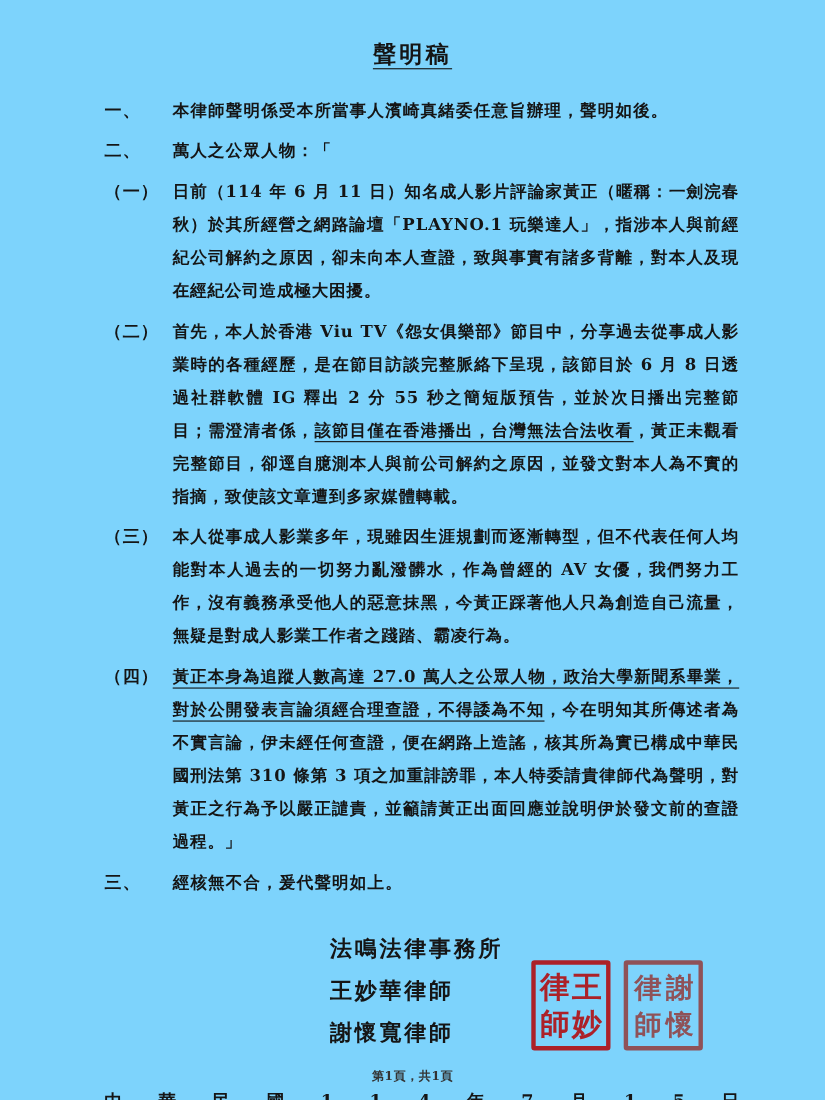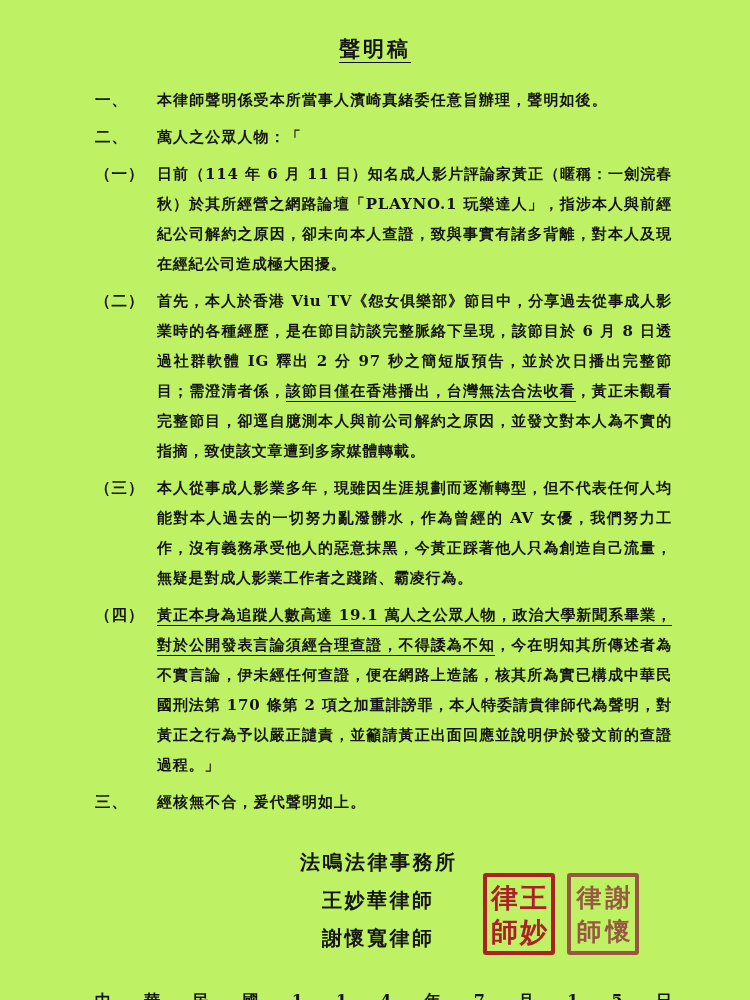--- a/index.html
+++ b/index.html
@@ -14,21 +14,21 @@
     position: relative;
     overflow: hidden;
     font-family: "DejaVu Serif", "Liberation Serif", serif;
     color: #151515;
     -webkit-font-smoothing: antialiased;
   }
 
   .page {
     position: absolute;
     inset: 0;
-    background: #bef264;
+    background: #7dd3fc;
     padding: 0;
   }
 
   
   .doc-title {
     text-align: center;
     font-size: 21px;
     font-weight: 700;
     letter-spacing: 3px;
     margin: 38px 0 0 0;
@@ -86,21 +86,21 @@
     padding-left: 300px;
   }
   .sig-line {
     font-size: 20px;
     font-weight: 700;
     letter-spacing: 2.5px;
     line-height: 38px;
     font-family: "DejaVu Serif", "Liberation Serif", serif;
   }
   .sig-firm { margin-left: 0px; }
-  .sig-lawyer { margin-left: 22px; }
+  .sig-lawyer { }
 
   
   .seals {
     position: absolute;
     left: 483px;
     top: 30px;
     display: flex;
     gap: 12px;
   }
   .seal {
@@ -187,31 +187,31 @@
       <div class="item-text">萬人之公眾人物：「</div>
     </div>
 
     <div class="item lvl2">
       <div class="item-marker lvl2">（一）</div>
       <div class="item-text">日前（114 年 6 月 11 日）知名成人影片評論家黃正（暱稱：一劍浣春秋）於其所經營之網路論壇「PLAYNO.1 玩樂達人」，指涉本人與前經紀公司解約之原因，卻未向本人查證，致與事實有諸多背離，對本人及現在經紀公司造成極大困擾。</div>
     </div>
 
     <div class="item lvl2">
       <div class="item-marker lvl2">（二）</div>
-      <div class="item-text"><span>首先，本人於香港 Viu TV《怨女俱樂部》節目中，分享過去從事成人影業時的各種經歷，是在節目訪談完整脈絡下呈現，該節目於 6 月 8 日透過社群軟體 IG 釋出 2 分 97 秒之簡短版預告，並於次日播出完整節目；需澄清者係，</span><span class="em">該節目僅在香港播出，台灣無法合法收看</span><span>，黃正未觀看完整節目，卻逕自臆測本人與前公司解約之原因，並發文對本人為不實的指摘，致使該文章遭到多家媒體轉載。</span></div>
+      <div class="item-text"><span>首先，本人於香港 Viu TV《怨女俱樂部》節目中，分享過去從事成人影業時的各種經歷，是在節目訪談完整脈絡下呈現，該節目於 6 月 8 日透過社群軟體 IG 釋出 2 分 55 秒之簡短版預告，並於次日播出完整節目；需澄清者係，</span><span class="em">該節目僅在香港播出，台灣無法合法收看</span><span>，黃正未觀看完整節目，卻逕自臆測本人與前公司解約之原因，並發文對本人為不實的指摘，致使該文章遭到多家媒體轉載。</span></div>
     </div>
 
     <div class="item lvl2">
       <div class="item-marker lvl2">（三）</div>
       <div class="item-text">本人從事成人影業多年，現雖因生涯規劃而逐漸轉型，但不代表任何人均能對本人過去的一切努力亂潑髒水，作為曾經的 AV 女優，我們努力工作，沒有義務承受他人的惡意抹黑，今黃正踩著他人只為創造自己流量，無疑是對成人影業工作者之踐踏、霸凌行為。</div>
     </div>
 
     <div class="item lvl2">
       <div class="item-marker lvl2">（四）</div>
-      <div class="item-text"><span class="em">黃正本身為追蹤人數高達 19.1 萬人之公眾人物，政治大學新聞系畢業，對於公開發表言論須經合理查證，不得諉為不知</span><span>，今在明知其所傳述者為不實言論，伊未經任何查證，便在網路上造謠，核其所為實已構成中華民國刑法第 170 條第 2 項之加重誹謗罪，本人特委請貴律師代為聲明，對黃正之行為予以嚴正譴責，並籲請黃正出面回應並說明伊於發文前的查證過程。」</span></div>
+      <div class="item-text"><span class="em">黃正本身為追蹤人數高達 27.0 萬人之公眾人物，政治大學新聞系畢業，對於公開發表言論須經合理查證，不得諉為不知</span><span>，今在明知其所傳述者為不實言論，伊未經任何查證，便在網路上造謠，核其所為實已構成中華民國刑法第 310 條第 3 項之加重誹謗罪，本人特委請貴律師代為聲明，對黃正之行為予以嚴正譴責，並籲請黃正出面回應並說明伊於發文前的查證過程。」</span></div>
     </div>
 
     <div class="item lvl1">
       <div class="item-marker lvl1">三、</div>
       <div class="item-text">經核無不合，爰代聲明如上。</div>
     </div>
 
   </div>
 
   <div class="signature">
@@ -244,14 +244,15 @@
     <span>1</span>
     <span>4</span>
     <span>年</span>
     <span>7</span>
     <span>月</span>
     <span>1</span>
     <span>5</span>
     <span>日</span>
   </div>
 
+  <div class="footer">第1頁，共1頁</div>
 
 </div>
 
 </body></html>

